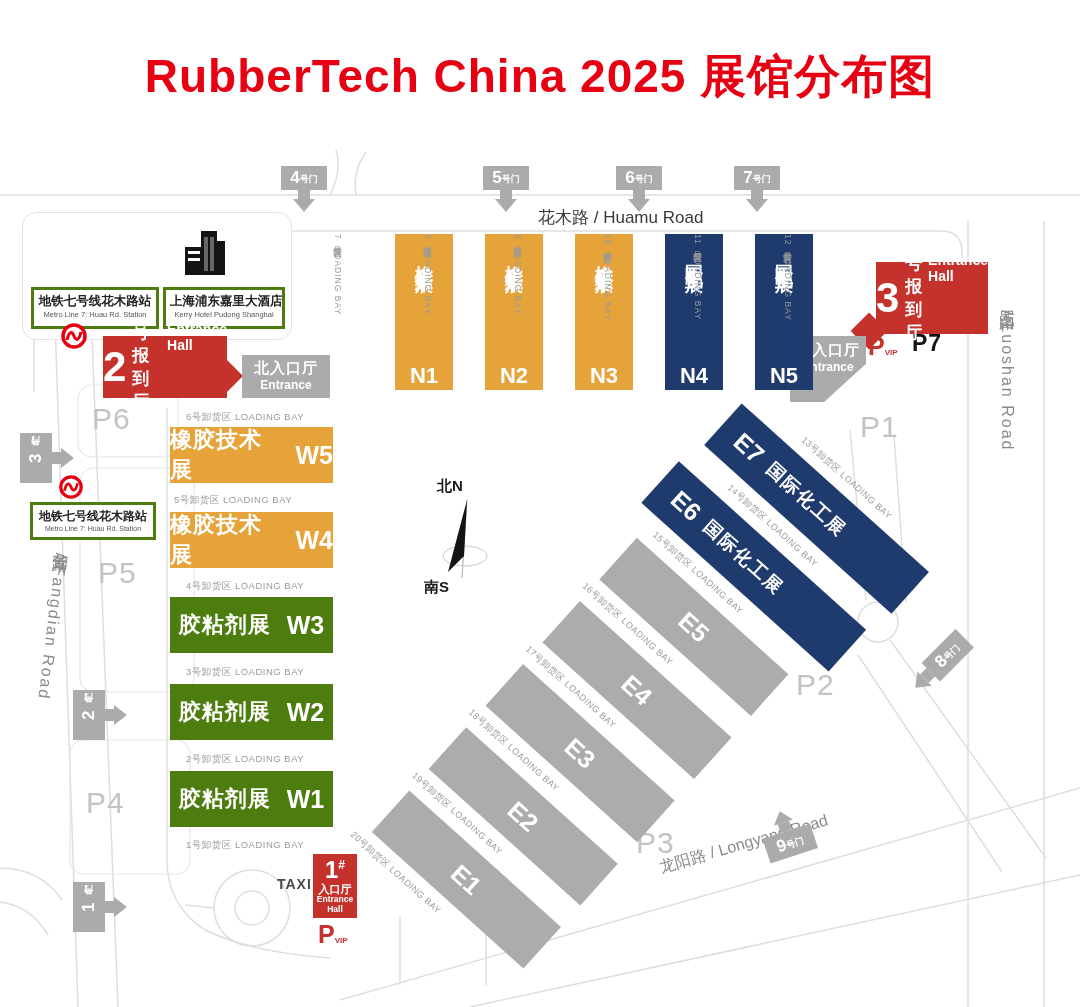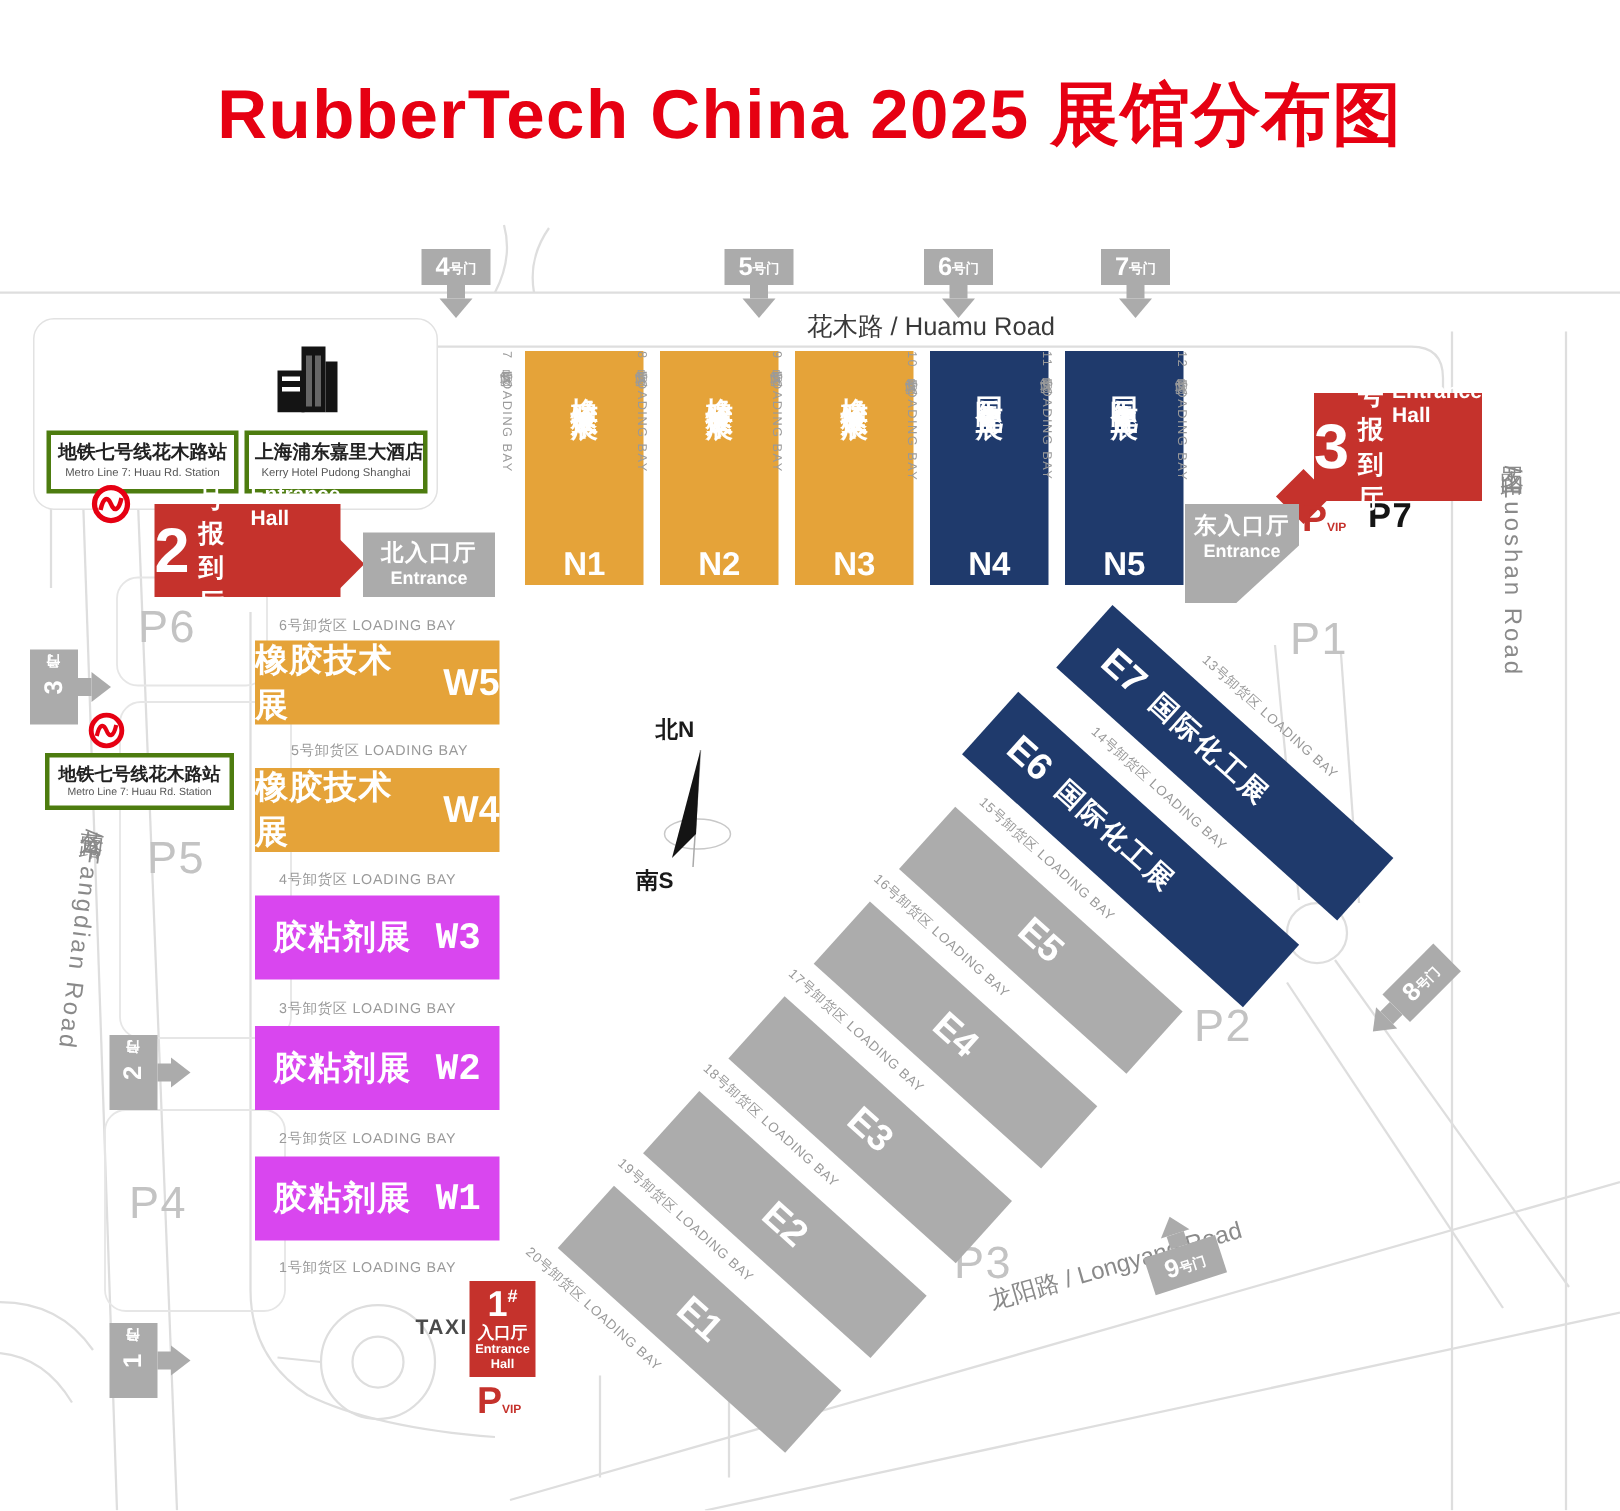--- a/index.html
+++ b/index.html
@@ -23,23 +23,23 @@
   .gbox .n{font-size:17px;} .gbox .s{font-size:9px;margin-top:3px;}
   .gbox.v{writing-mode:vertical-rl;transform:rotate(180deg);}
   .gbox.v .s{margin:0;}
   .stem{background:#ABABAB;}
   .tri-d{width:0;height:0;border:11px solid transparent;border-top:13px solid #ABABAB;border-bottom:0;}
   .tri-r{width:0;height:0;border:10px solid transparent;border-left:13px solid #ABABAB;border-right:0;}
   .tri-l{width:0;height:0;border:10px solid transparent;border-right:13px solid #ABABAB;border-left:0;}
   .tri-u{width:0;height:0;border:10px solid transparent;border-bottom:12px solid #ABABAB;border-top:0;}
   .gate-diag{display:flex;align-items:center;}
   
-  .orange{background:#E5A339;} .navy{background:#1F3A6C;} .blue{background:#d946ef;font-family:Liberation Mono, monospace;} .ghall{background:#ACACAC;}
-  .hallN{width:79px;height:156px;display:flex;flex-direction:column;align-items:center;
-         justify-content:space-between;padding:16px 0 2px;box-sizing:border-box;}
+  .orange{background:#E5A339;} .navy{background:#1F3A6C;} .blue{background:#4d7c0f;} .ghall{background:#ACACAC;}
+  .hallN{width:58px;height:156px;display:flex;flex-direction:column;align-items:center;
+         justify-content:space-between;padding:16px 0 2px;box-sizing:border-box;margin-left:45px;}
   .hallN .name{writing-mode:vertical-rl;text-orientation:upright;color:#fff;font-weight:bold;
                font-size:18px;letter-spacing:3px;}
   .hallN .code{color:#fff;font-weight:bold;font-size:22px;line-height:24px;}
   .laneN{writing-mode:vertical-lr;text-orientation:mixed;font-size:8.5px;color:#9a9a9a;
          letter-spacing:1px;height:152px;line-height:15px;}
   .hallW{width:163px;height:56px;display:flex;align-items:center;justify-content:center;gap:16px;
          color:#fff;font-weight:bold;}
   .hallW .name{font-size:22px;letter-spacing:1px;} .hallW .code{font-size:25px;}
   .bayW{font-size:9.5px;color:#9a9a9a;letter-spacing:0.5px;white-space:nowrap;}
   
@@ -267,21 +267,21 @@
     <span class="name">国际化工展</span>
     <span class="code">N5</span>
   </div>
   <div class="abs laneN" style="left:780px;top:234px;">12号卸货区 LOADING BAY</div>
 
   <div class="abs bayW" style="left:186px;top:411px;">6号卸货区 LOADING BAY</div>
   <div class="abs hallW orange" style="left:170px;top:427px;">
     <span class="name">橡胶技术展</span>
     <span class="code">W5</span>
   </div>
-  <div class="abs bayW" style="left:194px;top:494px;">5号卸货区 LOADING BAY</div>
+  <div class="abs bayW" style="left:174px;top:494px;">5号卸货区 LOADING BAY</div>
   <div class="abs hallW orange" style="left:170px;top:512px;">
     <span class="name">橡胶技术展</span>
     <span class="code">W4</span>
   </div>
   <div class="abs bayW" style="left:186px;top:580px;">4号卸货区 LOADING BAY</div>
   <div class="abs hallW blue" style="left:170px;top:597px;">
     <span class="name">胶粘剂展</span>
     <span class="code">W3</span>
   </div>
   <div class="abs bayW" style="left:186px;top:666px;">3号卸货区 LOADING BAY</div>

